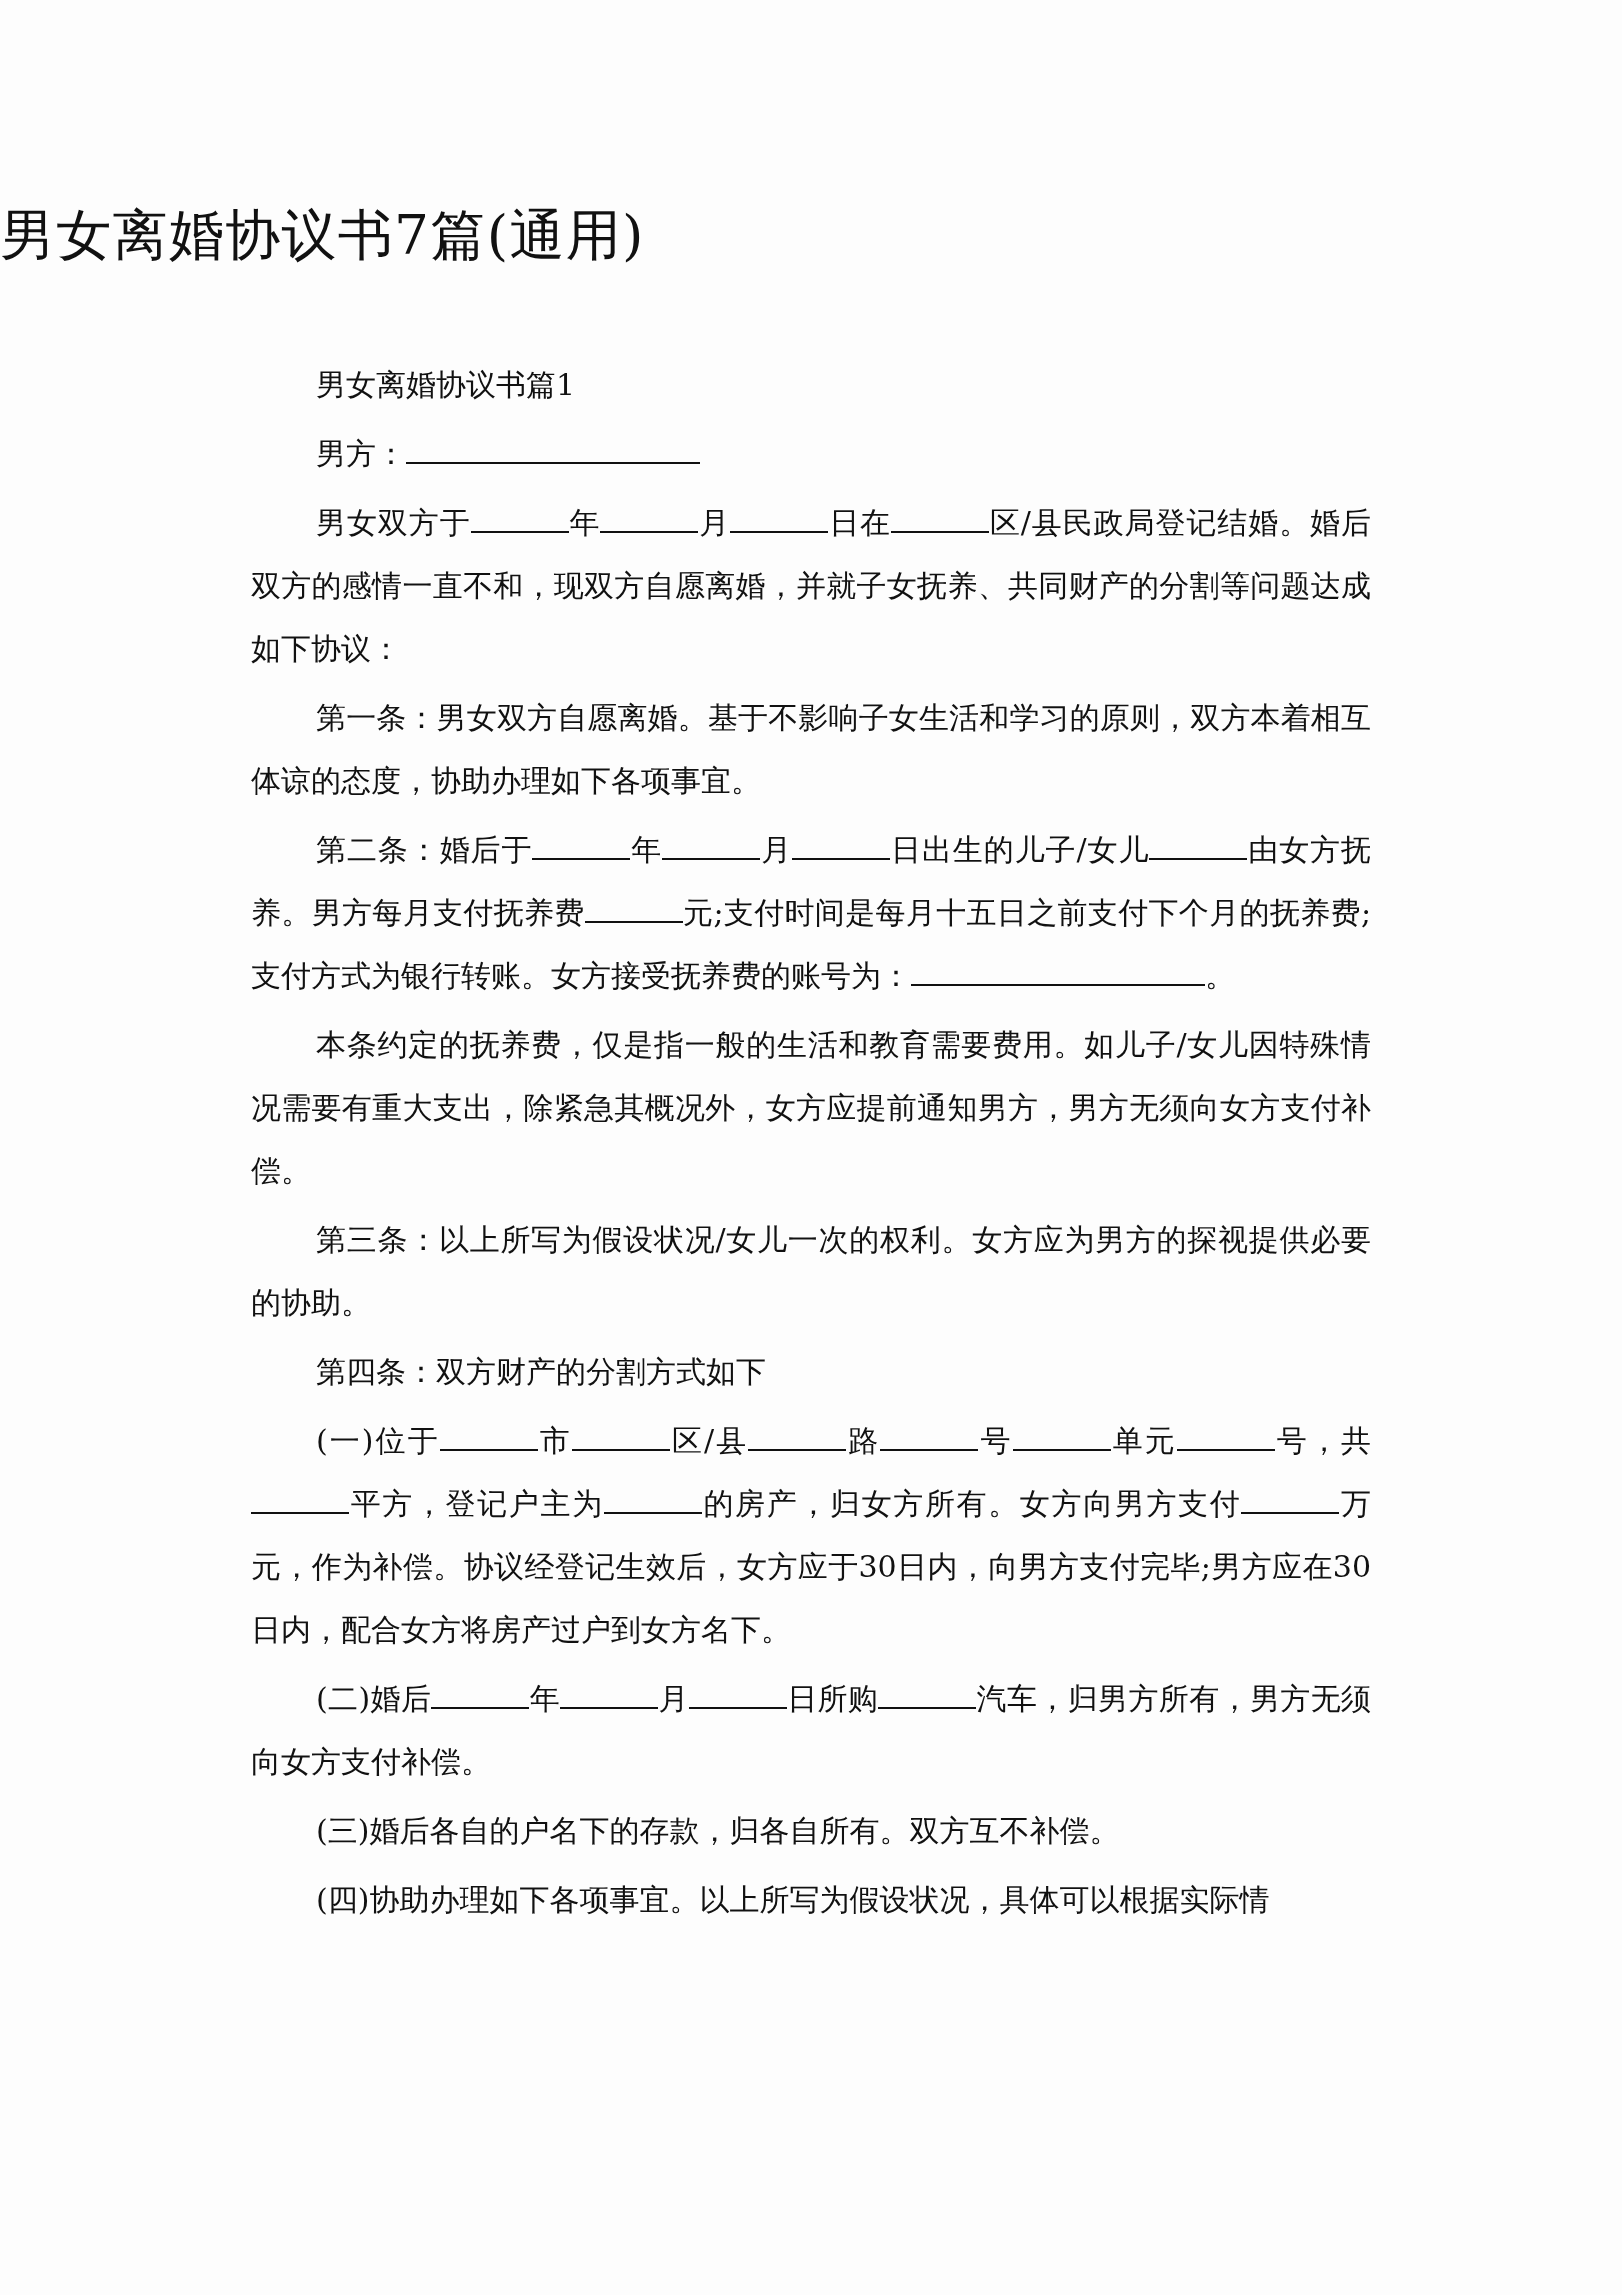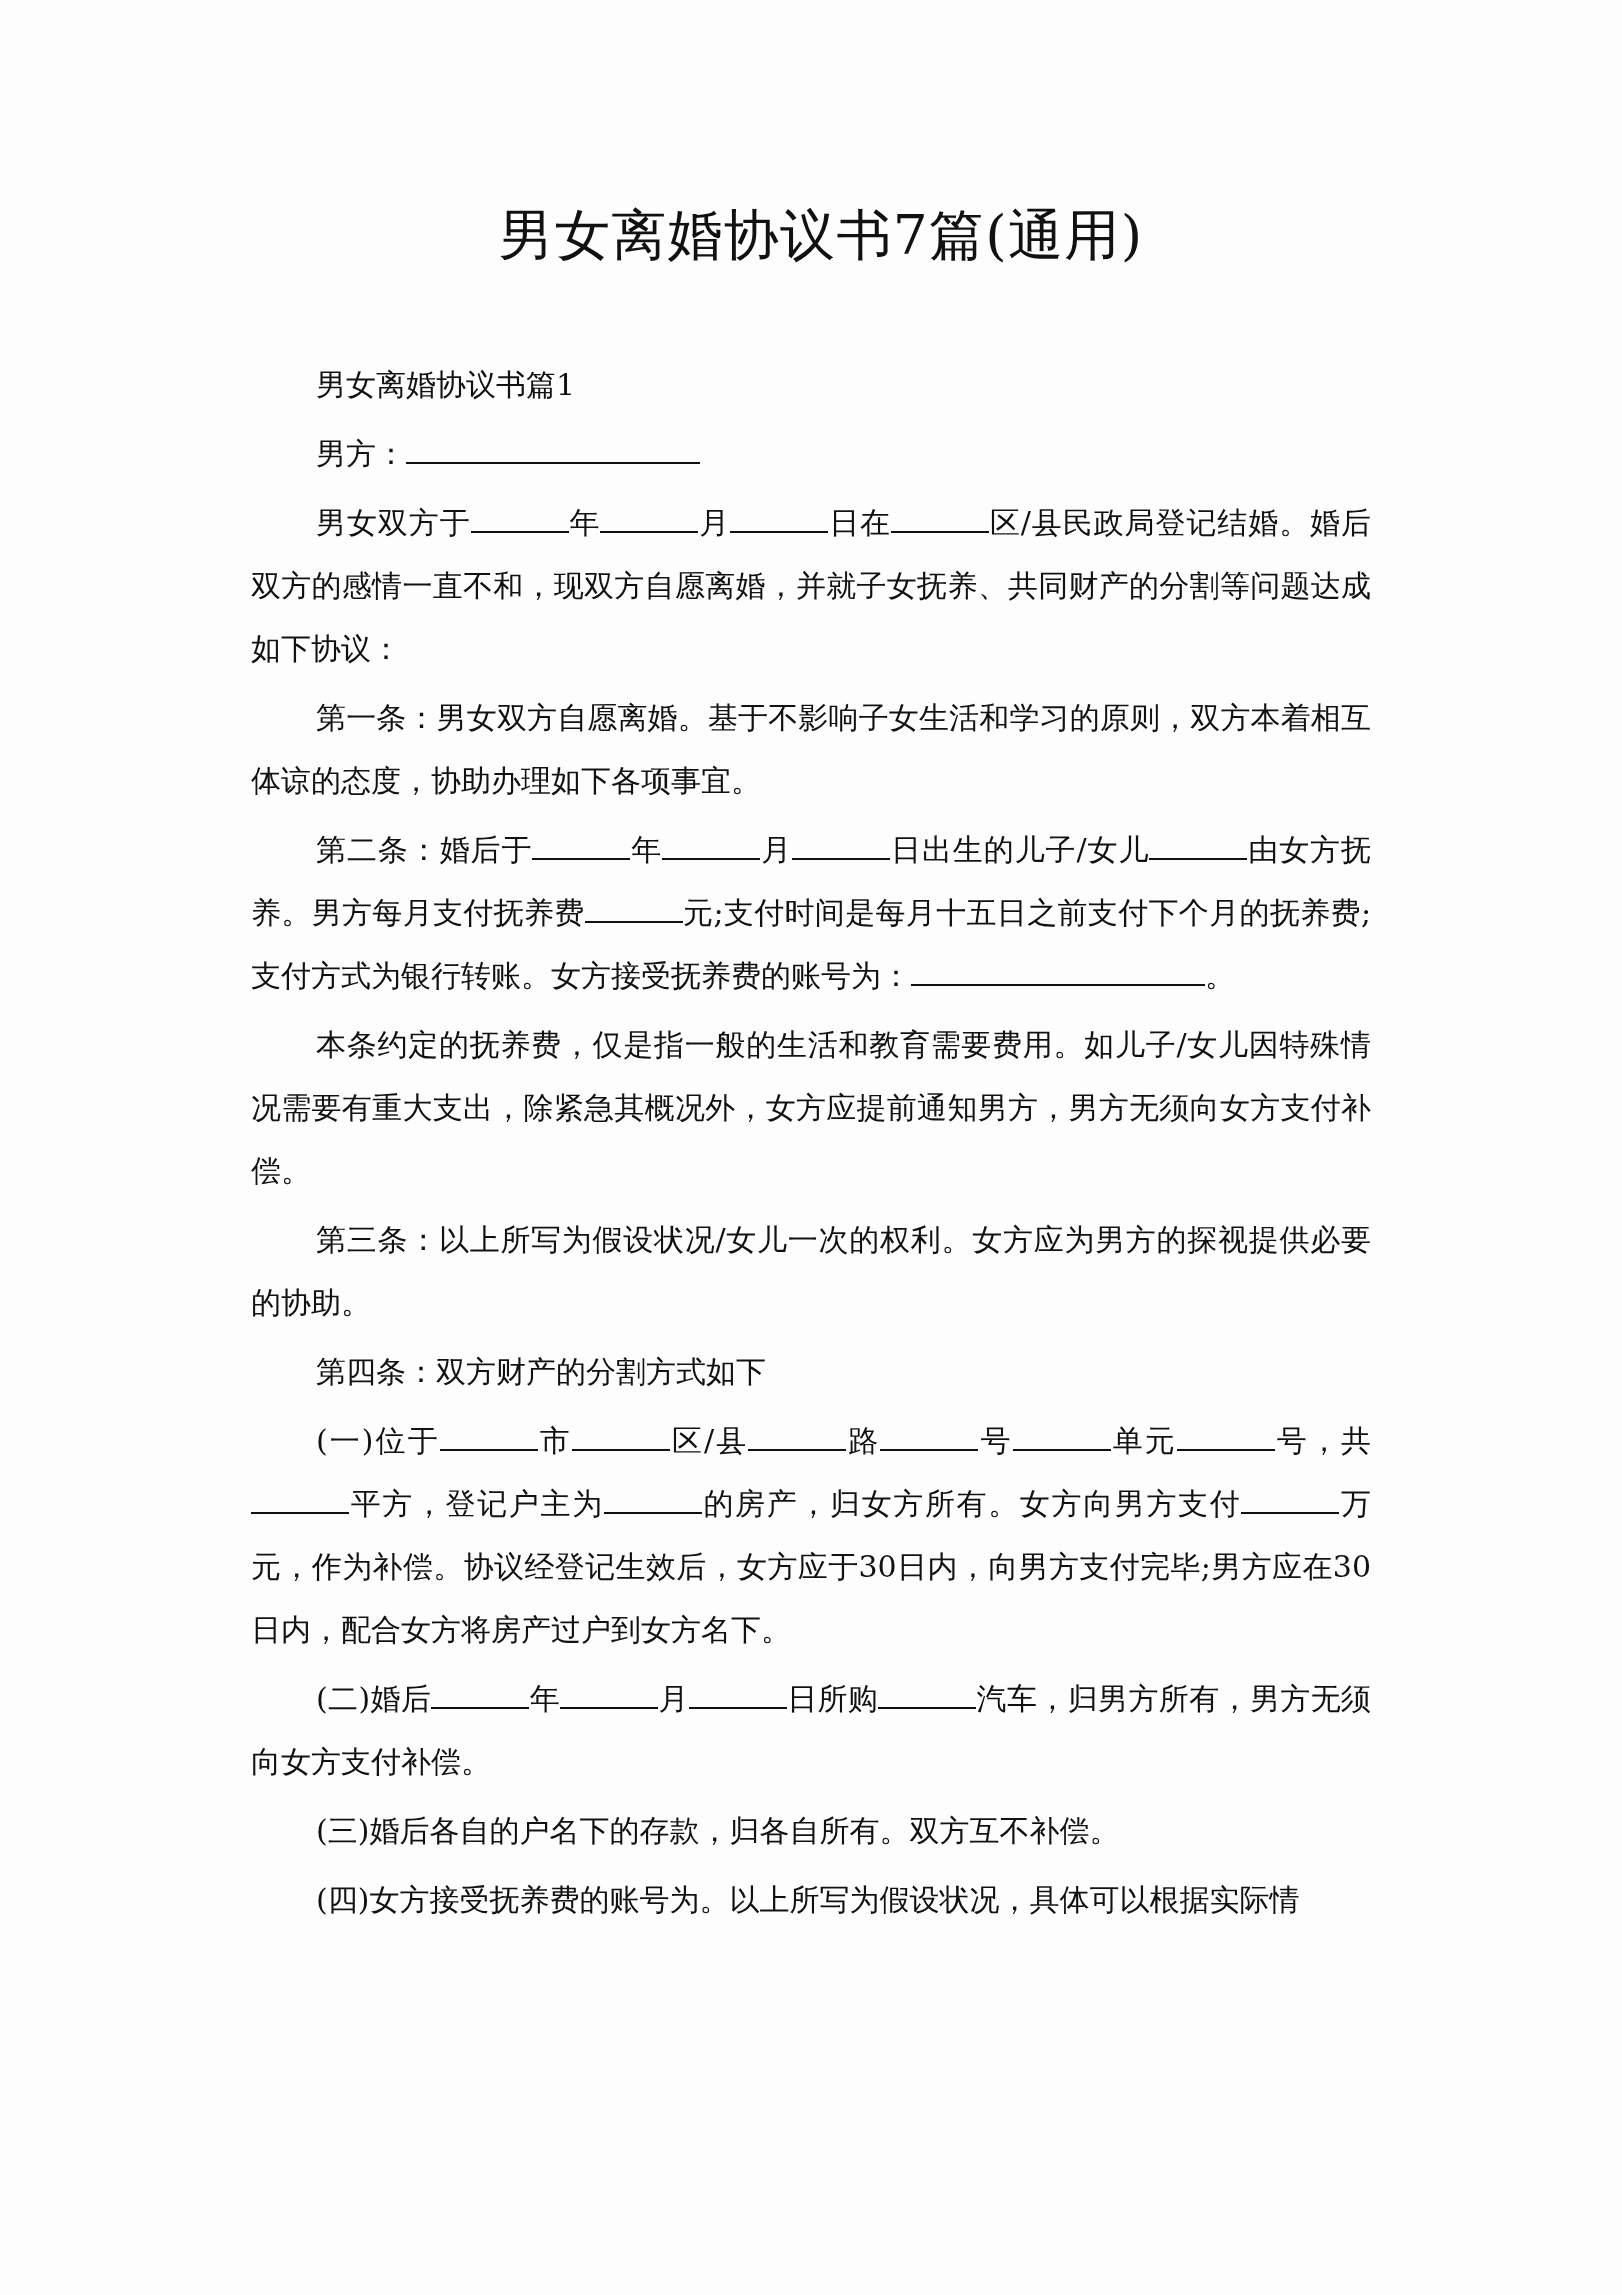--- a/index.html
+++ b/index.html
@@ -7,24 +7,22 @@
     width: 1623px; height: 2295px;
     background: #fdfdfd;
     color: #111;
     font-family: "DejaVu Serif", "Liberation Serif", serif;
     position: relative;
     overflow: hidden;
   }
   .page { position: absolute; left: 0; top: 0; width: 1623px; height: 2295px; }
   .title {
     position: absolute; left: 0; right: 0; top: 196px;
-    text-align: center;
     font-size: 55px; line-height: 79px;
     letter-spacing: 1.3px;
-    padding-left: 19px;
   }
   .body {
     position: absolute; left: 245px; top: 347px; width: 1132px;
     font-size: 30px; line-height: 63px;
   }
   .p { margin: 6px; text-indent: 65px; text-align: justify; }
   .blank {
     display: inline-block; width: 98px; height: 30px;
     border-bottom: 2px solid #111; vertical-align: baseline;
     text-indent: 0;
@@ -52,16 +50,16 @@
 
     <p class="p">本条约定的抚养费，仅是指一般的生活和教育需要费用。如儿子/女儿因特殊情况需要有重大支出，除紧急其概况外，女方应提前通知男方，男方无须向女方支付补偿。</p>
     <p class="p">第三条：以上所写为假设状况/女儿一次的权利。女方应为男方的探视提供必要的协助。</p>
     <p class="p">第四条：双方财产的分割方式如下</p>
 
     <p class="p"><span>(一)位于</span><span class="blank"></span><span>市</span><span class="blank"></span><span>区/县</span><span class="blank"></span><span>路</span><span class="blank"></span><span>号</span><span class="blank"></span><span>单元</span><span class="blank"></span><span>号，共</span><span class="blank"></span><span>平方，登记户主为</span><span class="blank"></span><span>的房产，归女方所有。女方向男方支付</span><span class="blank"></span><span>万元，作为补偿。协议经登记生效后，女方应于30日内，向男方支付完毕;男方应在30日内，配合女方将房产过户到女方名下。</span></p>
 
     <p class="p"><span>(二)婚后</span><span class="blank"></span><span>年</span><span class="blank"></span><span>月</span><span class="blank"></span><span>日所购</span><span class="blank"></span><span>汽车，归男方所有，男方无须向女方支付补偿。</span></p>
 
     <p class="p">(三)婚后各自的户名下的存款，归各自所有。双方互不补偿。</p>
-    <p class="p">(四)女方接受抚养费的账号为。以上所写为假设状况，具体可以根据实际情</p>
+    <p class="p">(四)协助办理如下各项事宜。以上所写为假设状况，具体可以根据实际情</p>
   </div>
 </div>
 
 
 </body></html>

